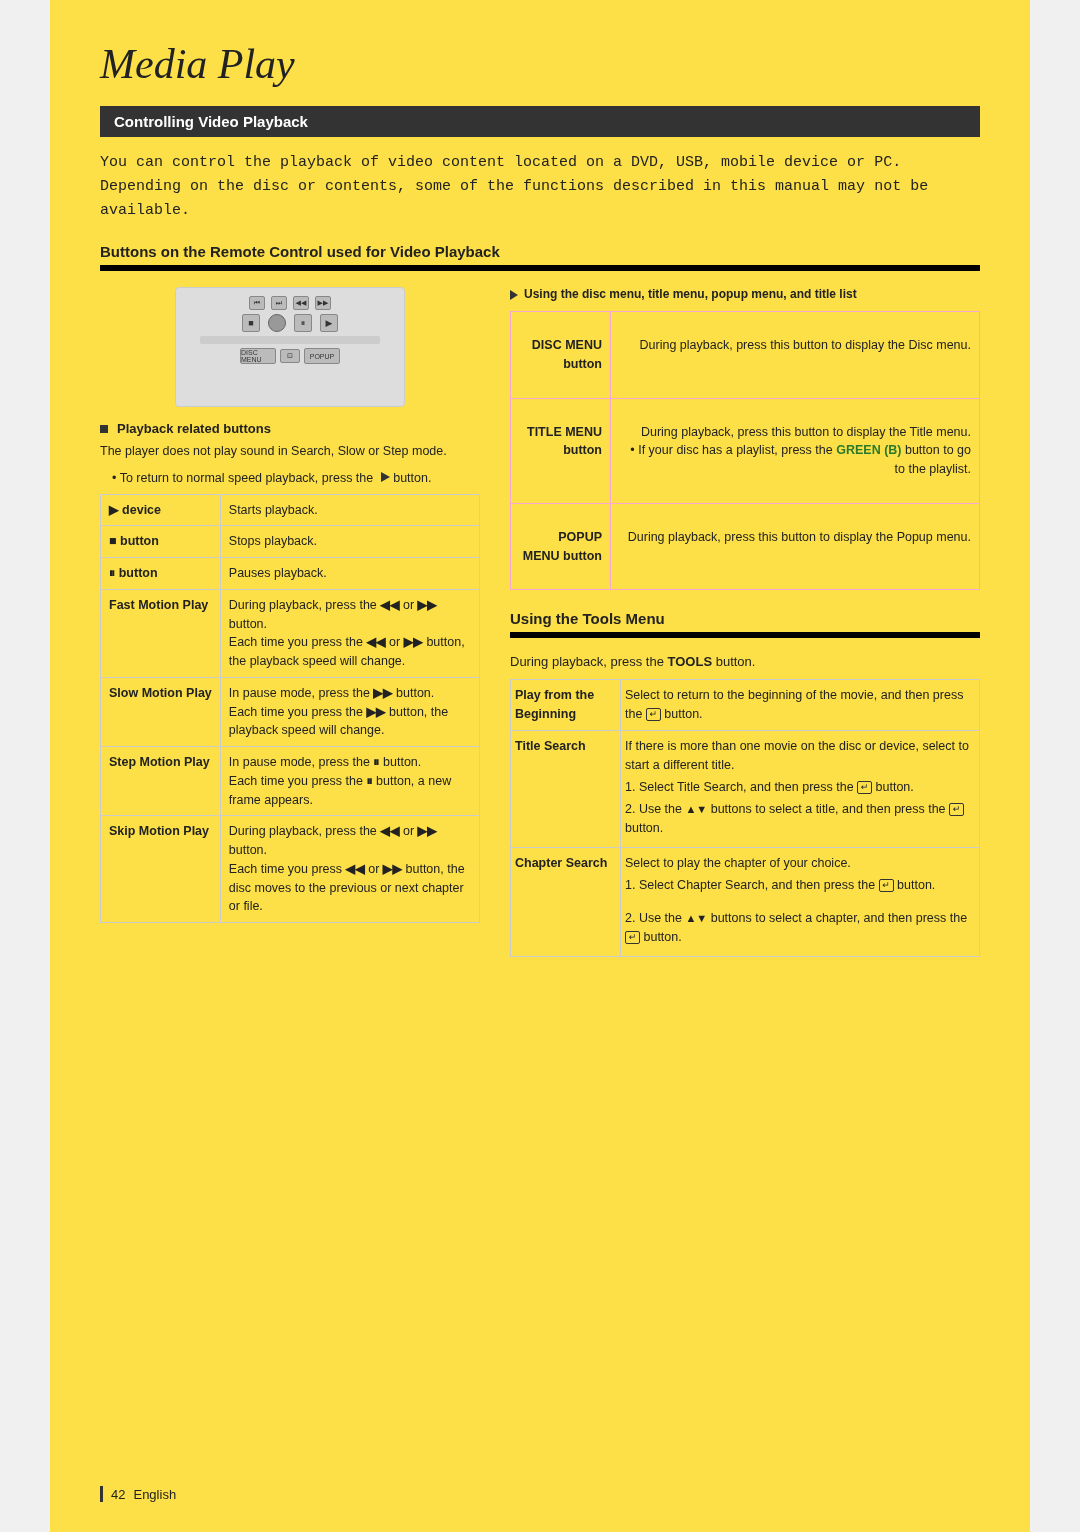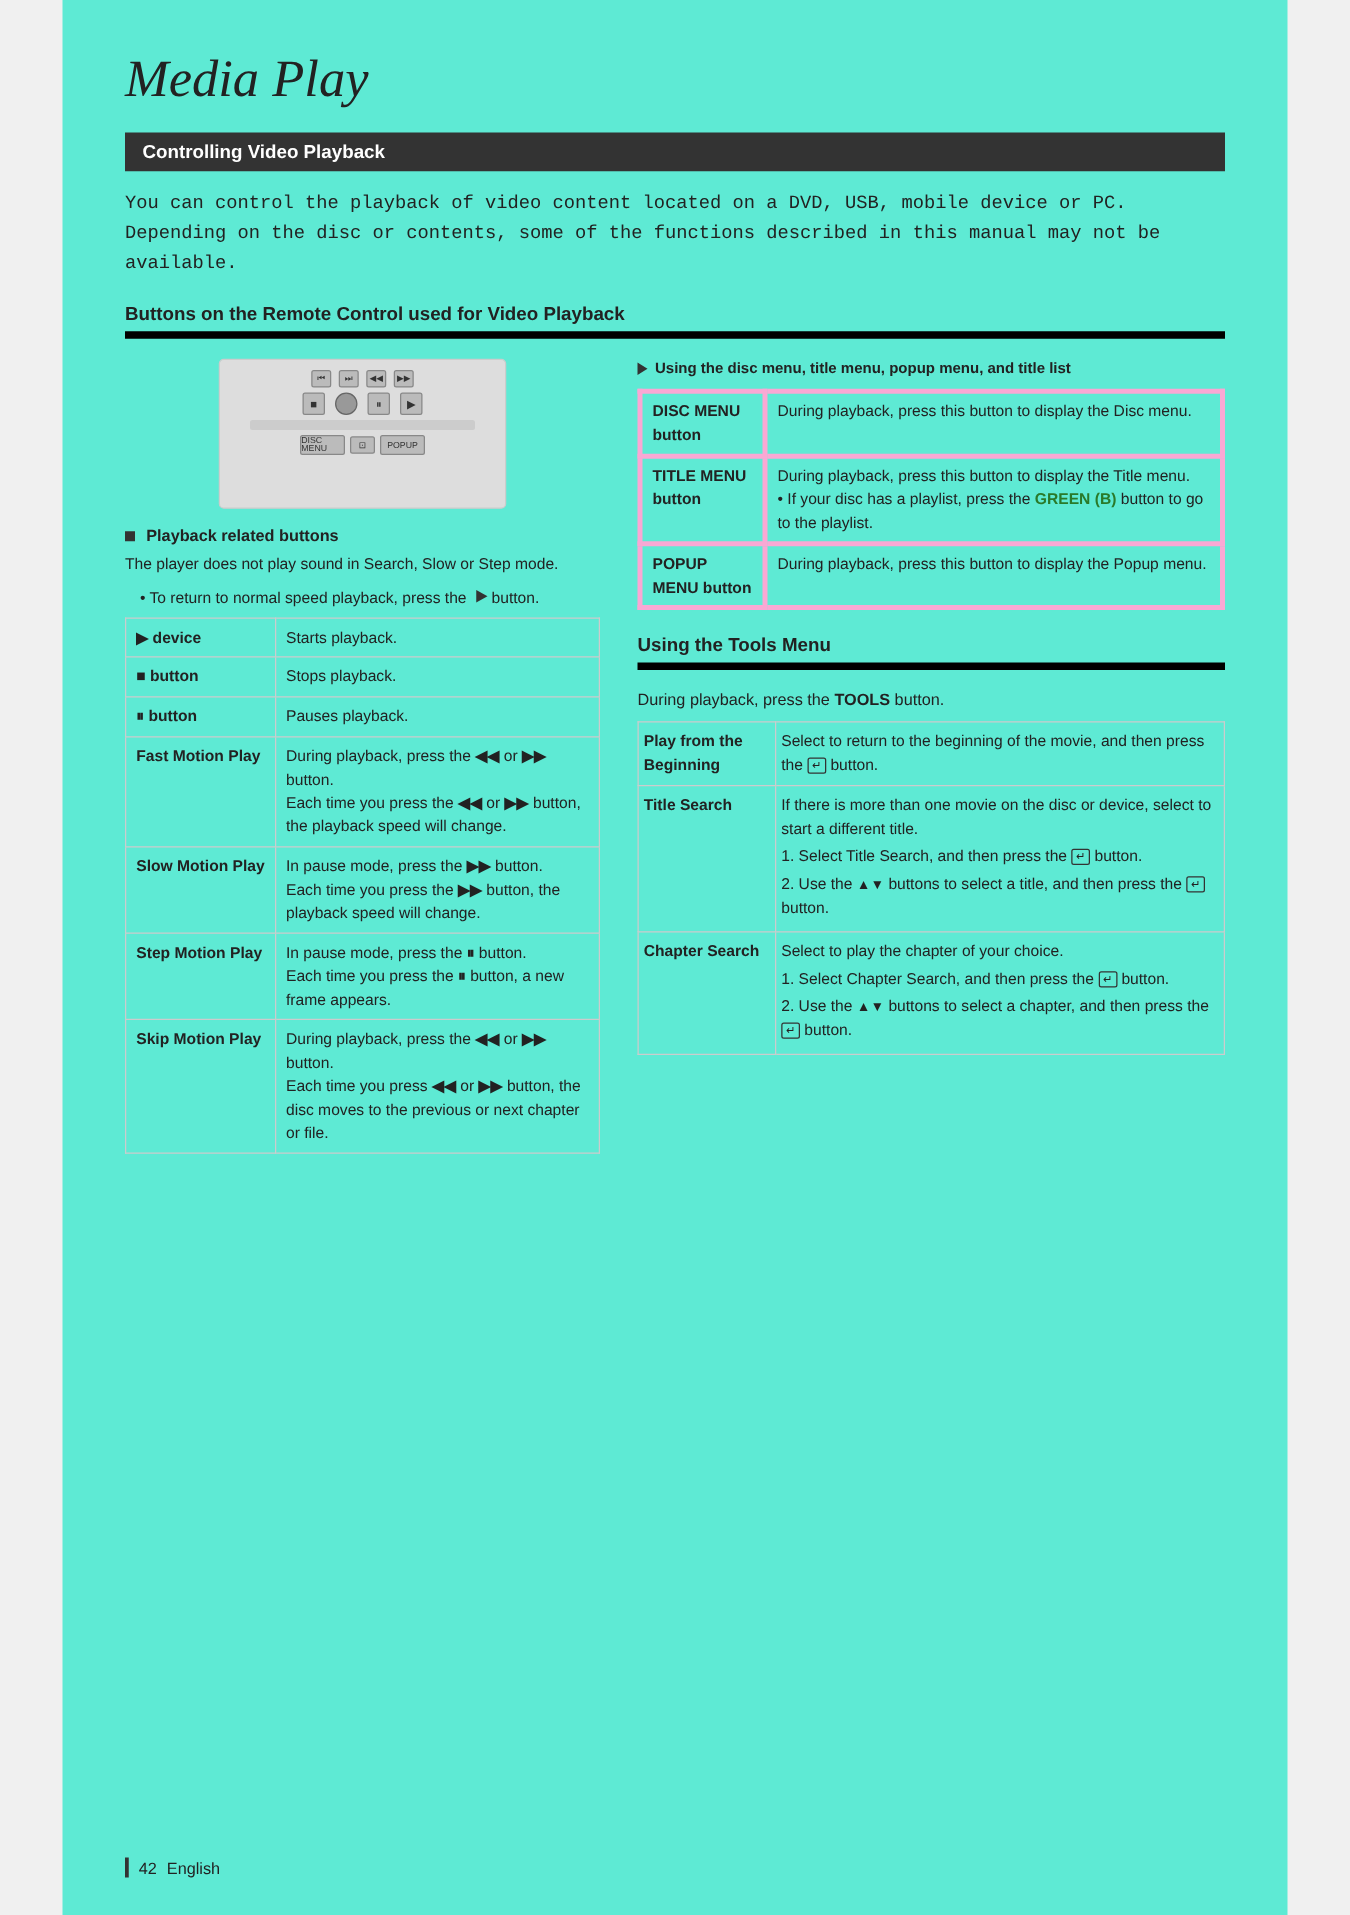--- a/index.html
+++ b/index.html
@@ -5,21 +5,21 @@
     * { box-sizing: border-box; margin: 0; padding: 0; }
     body {
       background: #f0f0f0;
       font-family: Arial, sans-serif;
       font-size: 13px;
       color: #222;
       width: 1080px;
       min-height: 1532px;
     }
     .page {
-      background: #5eead4;
+      background: #fde047;
       width: 980px;
       margin: 0 auto;
       padding: 40px 50px 60px 50px;
       min-height: 1532px;
       position: relative;
     }
     .page-title {
       font-family: 'Times New Roman', Times, serif;
       font-style: italic;
       font-size: 42px;
@@ -155,24 +155,25 @@
       width: 110px;
     }
     
     .disc-table {
       width: 100%;
       border-collapse: collapse;
       font-size: 12.5px;
       margin-top: 10px;
     }
     .disc-table td {
-      border: 4px solid #f9a8d4;
-      padding: 5px 8px;
+      border: 1px solid #f9a8d4;
+      padding: 24px 8px;
       vertical-align: top;
       line-height: 1.5;
+      text-align: right;
     }
     .disc-table td:first-child {
       font-weight: bold;
       width: 100px;
     }
     .disc-menu-header {
       font-size: 12px;
       font-weight: bold;
       margin-bottom: 8px;
       display: flex;
@@ -375,21 +376,21 @@
                 <td>
                   <p style="margin-bottom:4px;">If there is more than one movie on the disc or device, select to start a different title.</p>
                   <p style="margin-bottom:3px;">1. Select Title Search, and then press the <span class="enter-icon" style="border:1px solid #333;border-radius:2px;display:inline-flex;align-items:center;justify-content:center;font-size:9px;width:15px;height:13px;vertical-align:middle;">↵</span> button.</p>
                   <p style="margin-bottom:3px;">2. Use the <span class="up-down-icon">▲▼</span> buttons to select a title, and then press the <span class="enter-icon" style="border:1px solid #333;border-radius:2px;display:inline-flex;align-items:center;justify-content:center;font-size:9px;width:15px;height:13px;vertical-align:middle;">↵</span> button.</p>
                 </td>
               </tr>
               <tr>
                 <td>Chapter Search</td>
                 <td>
                   <p style="margin-bottom:4px;">Select to play the chapter of your choice.</p>
-                  <p style="margin-bottom:3px;">1. Select Chapter Search, and then press the <span class="enter-icon" style="border:1px solid #333;border-radius:2px;display:inline-flex;align-items:center;justify-content:center;font-size:9px;width:15px;height:13px;vertical-align:middle;">↵</span> button.</p>
+                  <p style="margin-bottom:14px;">1. Select Chapter Search, and then press the <span class="enter-icon" style="border:1px solid #333;border-radius:2px;display:inline-flex;align-items:center;justify-content:center;font-size:9px;width:15px;height:13px;vertical-align:middle;">↵</span> button.</p>
                   <p style="margin-bottom:3px;">2. Use the <span class="up-down-icon">▲▼</span> buttons to select a chapter, and then press the <span class="enter-icon" style="border:1px solid #333;border-radius:2px;display:inline-flex;align-items:center;justify-content:center;font-size:9px;width:15px;height:13px;vertical-align:middle;">↵</span> button.</p>
                 </td>
               </tr>
             </tbody>
         </table>
       </div>
 
     </div>
   </div>
 

